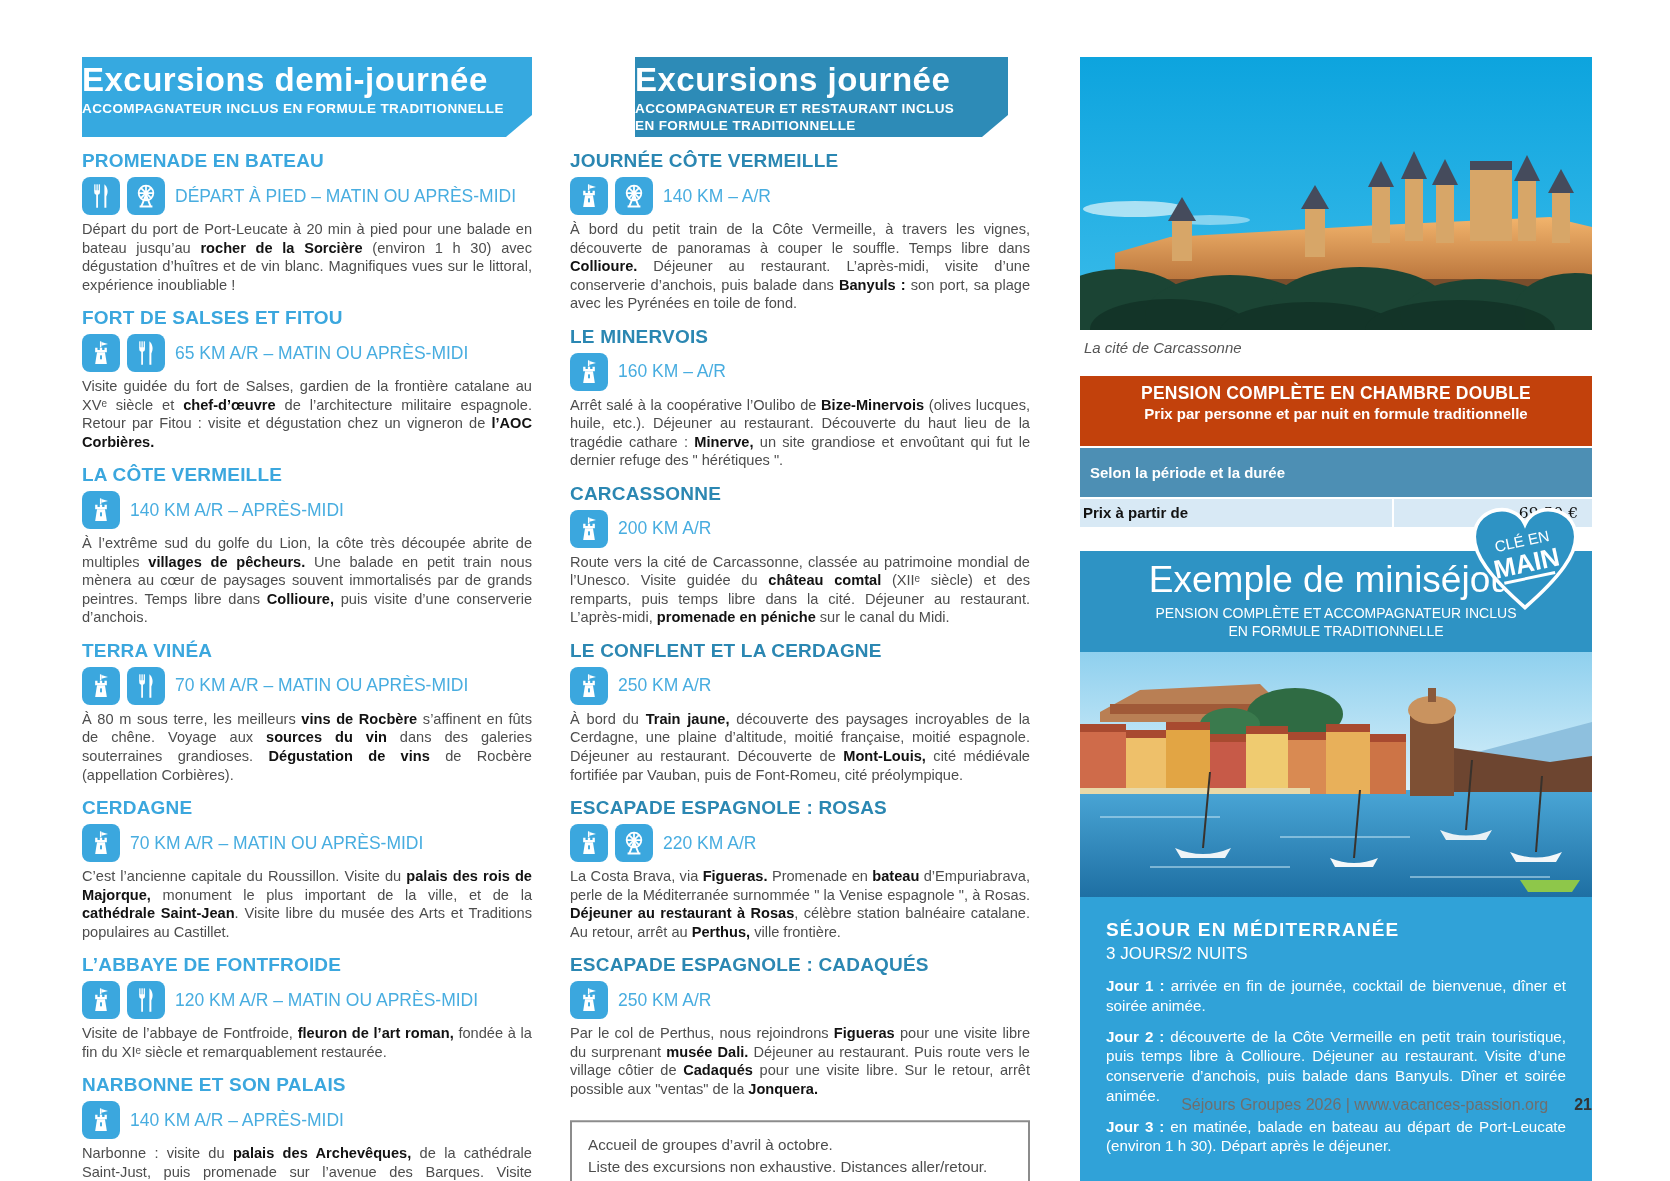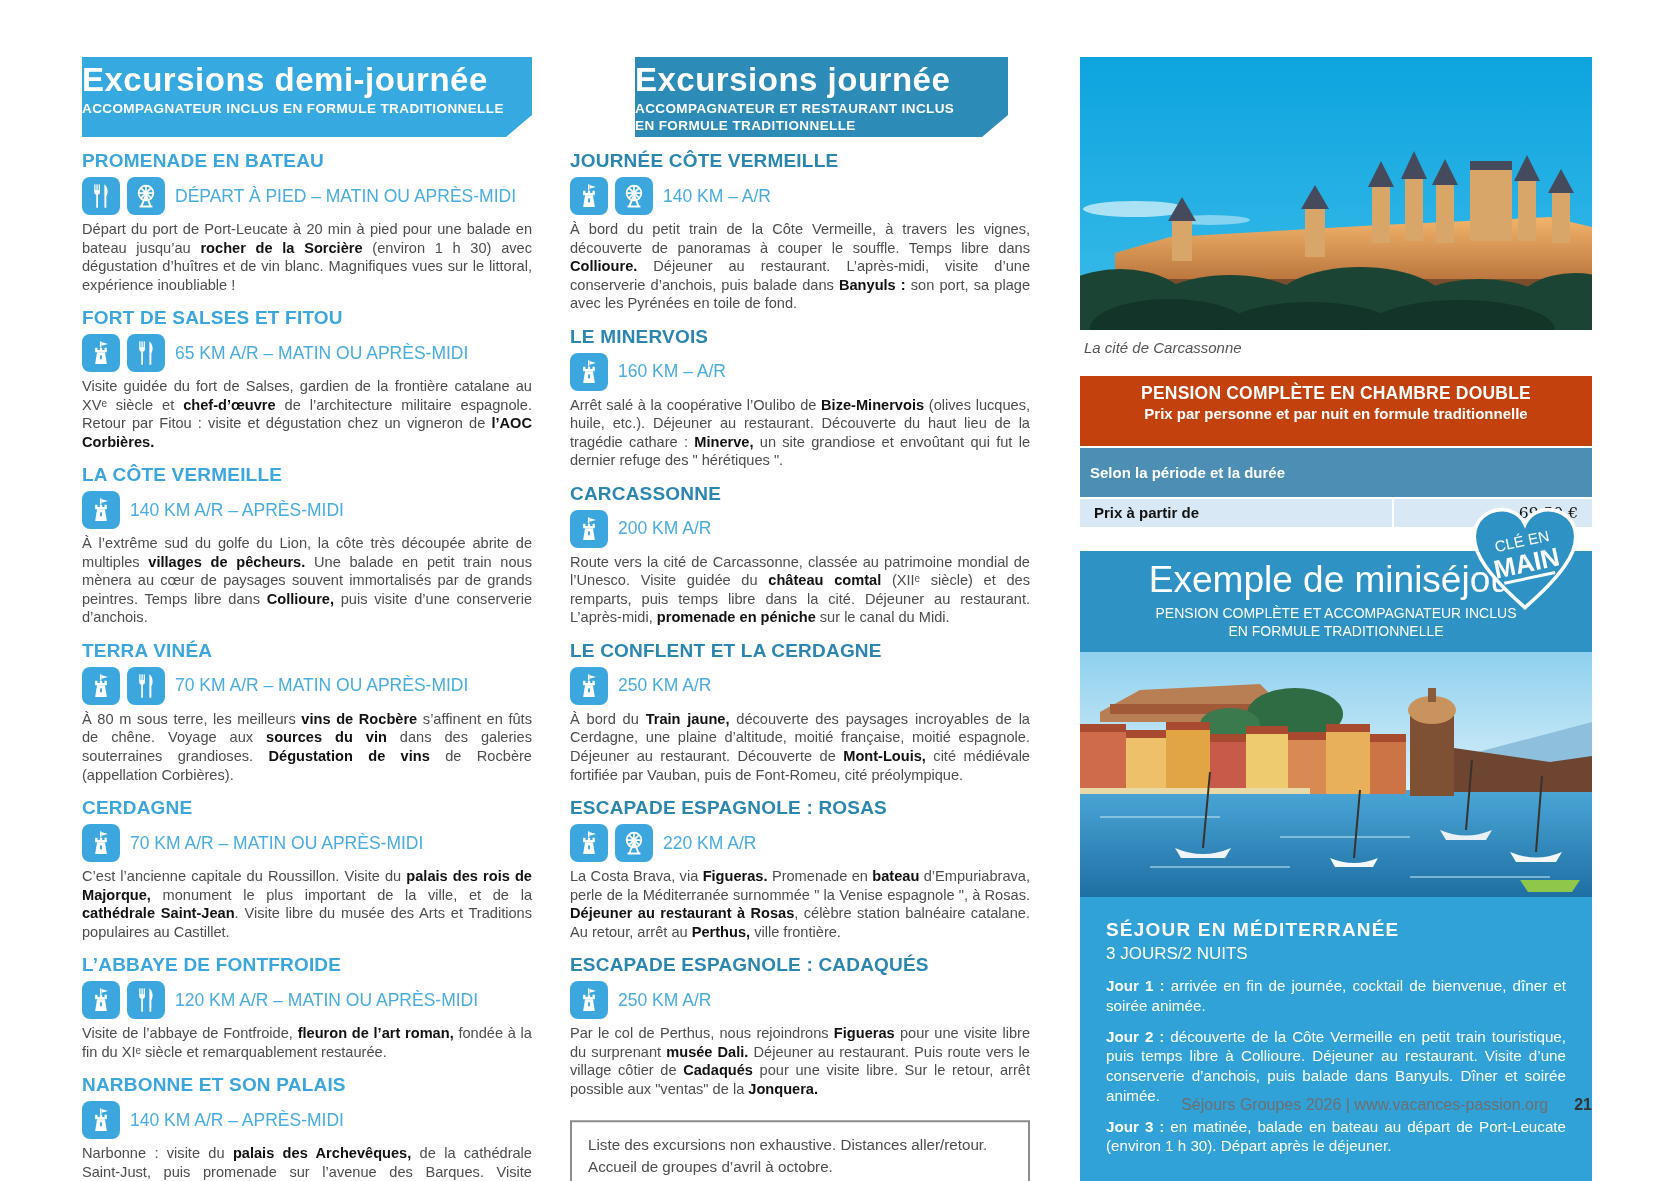--- a/index.html
+++ b/index.html
@@ -42,21 +42,21 @@
   
   .photo{display:block;width:100%;}
   .caption{font-style:italic;font-size:15px;color:#555;margin:9px 4px 20px;}
 
   .pension-header{background:#c2410c;color:#fff;text-align:center;padding:7px 4px 24px;}
   .ph-title{font-weight:bold;font-size:17.5px;letter-spacing:.2px;}
   .ph-sub{font-weight:bold;font-size:15px;margin-top:1px;}
   .pension-rowhead{background:#4d8fb4;color:#fff;font-weight:bold;font-size:15px;
                    padding:16px 10px;margin-top:2px;}
   .pension-row{display:flex;gap:2px;margin-top:2px;}
-  .pr-label{flex:1;background:#d8e9f5;color:#121212;font-weight:bold;font-size:15px;padding:5px 14px;}
+  .pr-label{flex:1;background:#d8e9f5;color:#121212;font-weight:bold;font-size:15px;padding:5px 3px;}
   .pr-value{width:170px;background:#d8e9f5;color:#121212;text-align:right;
             font-family:"DejaVu Serif","Liberation Serif",serif;font-size:15.5px;padding:5px 14px;}
 
   .mini-box{position:relative;margin-top:24px;background:#2e93c4;color:#fff;text-align:center;
             padding:10px 8px 12px;}
   .mini-title{font-size:37px;line-height:1.05;}
   .mini-sub{font-size:14px;font-weight:normal;line-height:1.3;margin-top:4px;}
   .heart-badge{position:absolute;top:-50px;right:8px;width:118px;height:114px;}
 
   .itinerary{background:#30a2d8;color:#fff;padding:22px 26px 18px;}
@@ -389,22 +389,22 @@
               </span>
             </span>
       <span class="route">250 KM A/R</span>
     </div>
     <p class="exc-body"><span>Par le col de Perthus, nous rejoindrons </span><b>Figueras</b><span> pour une visite libre du surprenant </span><b>musée Dali.</b><span> Déjeuner au restaurant. Puis route vers le village côtier de </span><b>Cadaqués</b><span> pour une visite libre. Sur le retour, arrêt possible aux "ventas" de la </span><b>Jonquera.</b></p>
   </section>
 </div>
 
     <div class="note-outer">
       <div class="note-inner" id="note-lines">
+          <p><span>Accueil de groupes d’avril à octobre.</span></p>
           <p><span>Liste des excursions non exhaustive. Distances aller/retour.</span></p>
-          <p><span>Accueil de groupes d’avril à octobre.</span></p>
           <p><b>Programmes personnalisés sur demande.</b><span> CNI obligatoire.</span></p>
         </div>
     </div>
   </div>
 
   <div class="col-right">
 
     <svg class="photo" viewBox="0 0 512 273" preserveAspectRatio="none" width="512" height="273">
       <defs>
         <linearGradient id="cksky" x1="0" y1="0" x2="0" y2="1">

